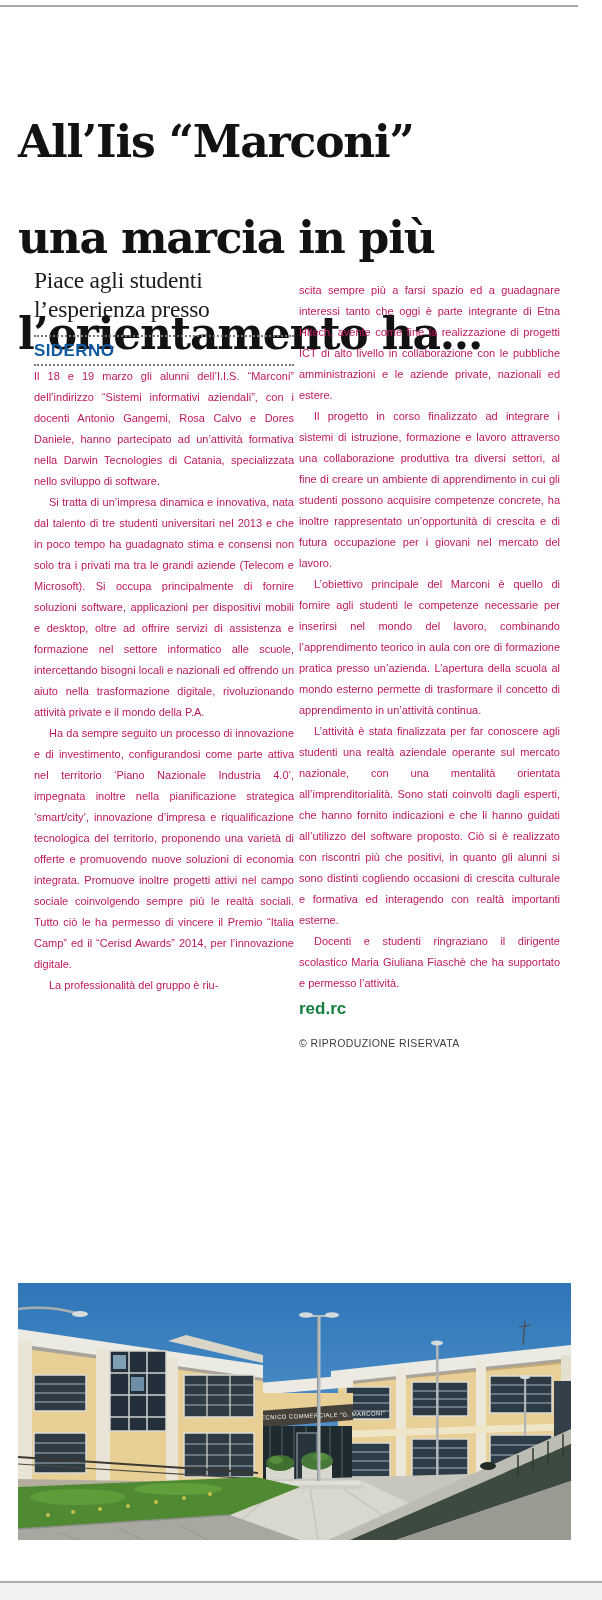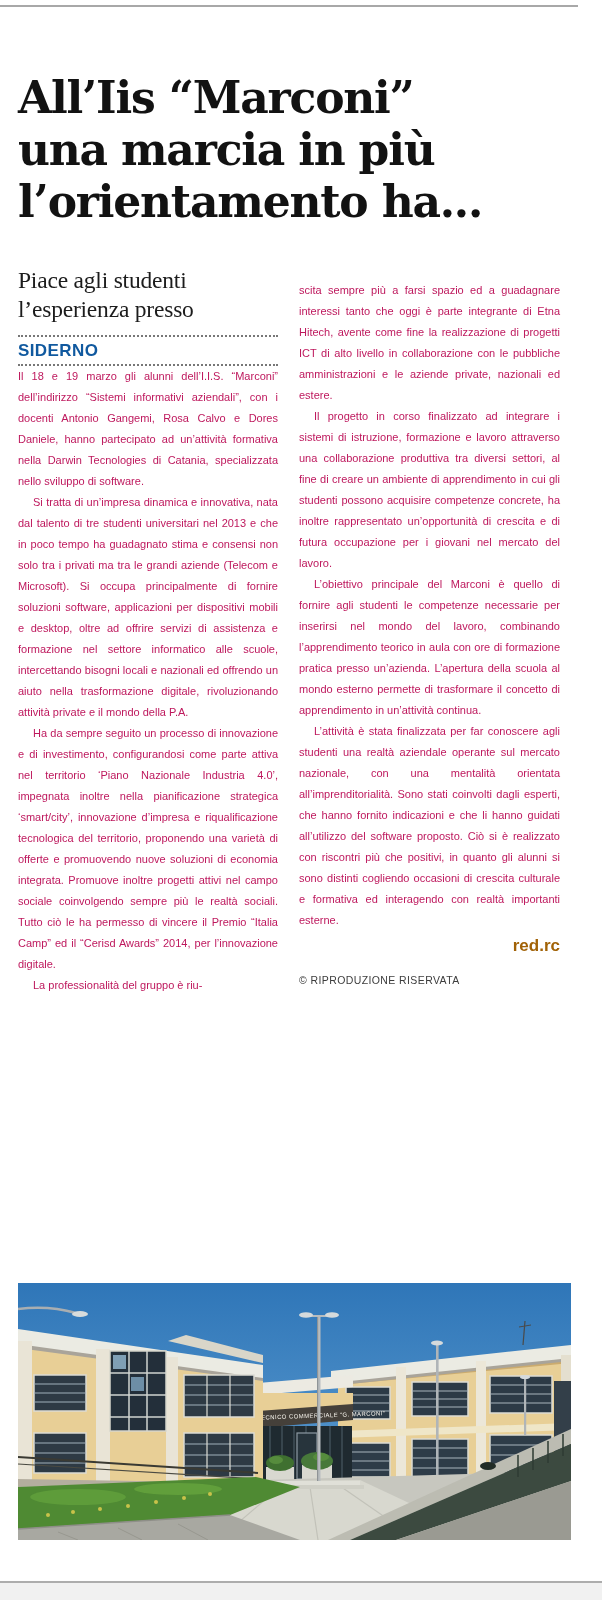--- a/index.html
+++ b/index.html
@@ -7,43 +7,43 @@
   #page{position:relative;width:602px;height:1600px;background:#ffffff;overflow:hidden;}
 
   .top-rule{position:absolute;top:5px;left:0;width:578px;height:2px;background:#a8a8a8;}
 
   .kicker{position:absolute;left:18px;top:42px;font:700 20px/24px "Liberation Sans",sans-serif;
           color:#1a93a9;letter-spacing:.2px;}
 
   .headline{position:absolute;left:18px;top:72px;width:565px;
             font-family:"DejaVu Serif",serif;font-weight:700;color:#121212;
             font-size:44px;line-height:52px;letter-spacing:-1.2px;}
-  .headline span{display:block;}
+  .headline span{display:block;margin-top:44px;}
 
   .article{position:absolute;left:18px;top:266px;width:542px;height:1015px;}
-  .colA{position:absolute;left:0;top:0;width:260px;}
+  .colA{position:absolute;left:16px;top:0;width:260px;}
   .colB{position:absolute;left:281px;top:14px;width:261px;}
 
   .standfirst{font-family:"Liberation Serif","DejaVu Serif",serif;font-weight:400;
               color:#1c1c1c;font-size:23.5px;line-height:29px;letter-spacing:-.2px;}
   .standfirst span{display:block;}
 
   .dotted{height:0;border-top:2px dotted #777;margin:0;}
   .rule-top{margin-top:11px;}
   .section-label{font:700 17px/24px "Liberation Sans",sans-serif;color:#10599f;
                  letter-spacing:.4px;padding:2px 0 1px 0;}
 
   .bodycol p{margin:0;font-family:Liberation Sans, sans-serif;
              font-size:11px;line-height:21px;color:#be185d;text-align:justify;
              text-indent:15px;}
   .bodycol p:first-child{text-indent:0;}
   .colA .bodytext{}
 
-  .signature{font:700 17px/21px "Liberation Sans",sans-serif;color:#a16207;
-             text-align:right;margin-top:4px;}
+  .signature{font:700 17px/21px "Liberation Sans",sans-serif;color:#15803d;
+             text-align:left;margin-top:4px;}
   .copyright{font:400 10.5px/13px "Liberation Sans",sans-serif;color:#3c3c3c;
              letter-spacing:.4px;margin-top:18px;}
 
   .photo{position:absolute;left:18px;top:1283px;width:553px;height:257px;}
   .photo svg{display:block;}
 
   .caption{position:absolute;left:18px;top:1548px;width:560px;
            font:400 16.5px/20px "Liberation Sans",sans-serif;color:#222;}
   .caption .cap-bold{font-weight:700;margin-right:4px;}
 
@@ -81,20 +81,21 @@
           <p>La professionalità del gruppo è riu-</p>
         </div>
     </div>
 
     <div class="colB">
       <div class="bodycol">
           <p>scita sempre più a farsi spazio ed a guadagnare interessi tanto che oggi è parte integrante di Etna Hitech, avente come fine la realizzazione di progetti ICT di alto livello in collaborazione con le pubbliche amministrazioni e le aziende private, nazionali ed estere.</p>
           <p>Il progetto in corso finalizzato ad integrare i sistemi di istruzione, formazione e lavoro attraverso una collaborazione produttiva tra diversi settori, al fine di creare un ambiente di apprendimento in cui gli studenti possono acquisire competenze concrete, ha inoltre rappresentato un’opportunità di crescita e di futura occupazione per i giovani nel mercato del lavoro.</p>
           <p>L’obiettivo principale del Marconi è quello di fornire agli studenti le competenze necessarie per inserirsi nel mondo del lavoro, combinando l’apprendimento teorico in aula con ore di formazione pratica presso un’azienda. L’apertura della scuola al mondo esterno permette di trasformare il concetto di apprendimento in un’attività continua.</p>
           <p>L’attività è stata finalizzata per far conoscere agli studenti una realtà aziendale operante sul mercato nazionale, con una mentalità orientata all’imprenditorialità. Sono stati coinvolti dagli esperti, che hanno fornito indicazioni e che li hanno guidati all’utilizzo del software proposto. Ciò si è realizzato con riscontri più che positivi, in quanto gli alunni si sono distinti cogliendo occasioni di crescita culturale e formativa ed interagendo con realtà importanti esterne.</p>
+          <p>Docenti e studenti ringraziano il dirigente scolastico Maria Giuliana Fiaschè che ha supportato e permesso l’attività.</p>
         </div>
       <div class="signature">red.rc</div>
       <div class="copyright">© RIPRODUZIONE RISERVATA</div>
     </div>
 
   </div>
 
   <div class="photo">
     <svg width="553" height="257" viewBox="0 0 553 257" xmlns="http://www.w3.org/2000/svg">
       <defs>

